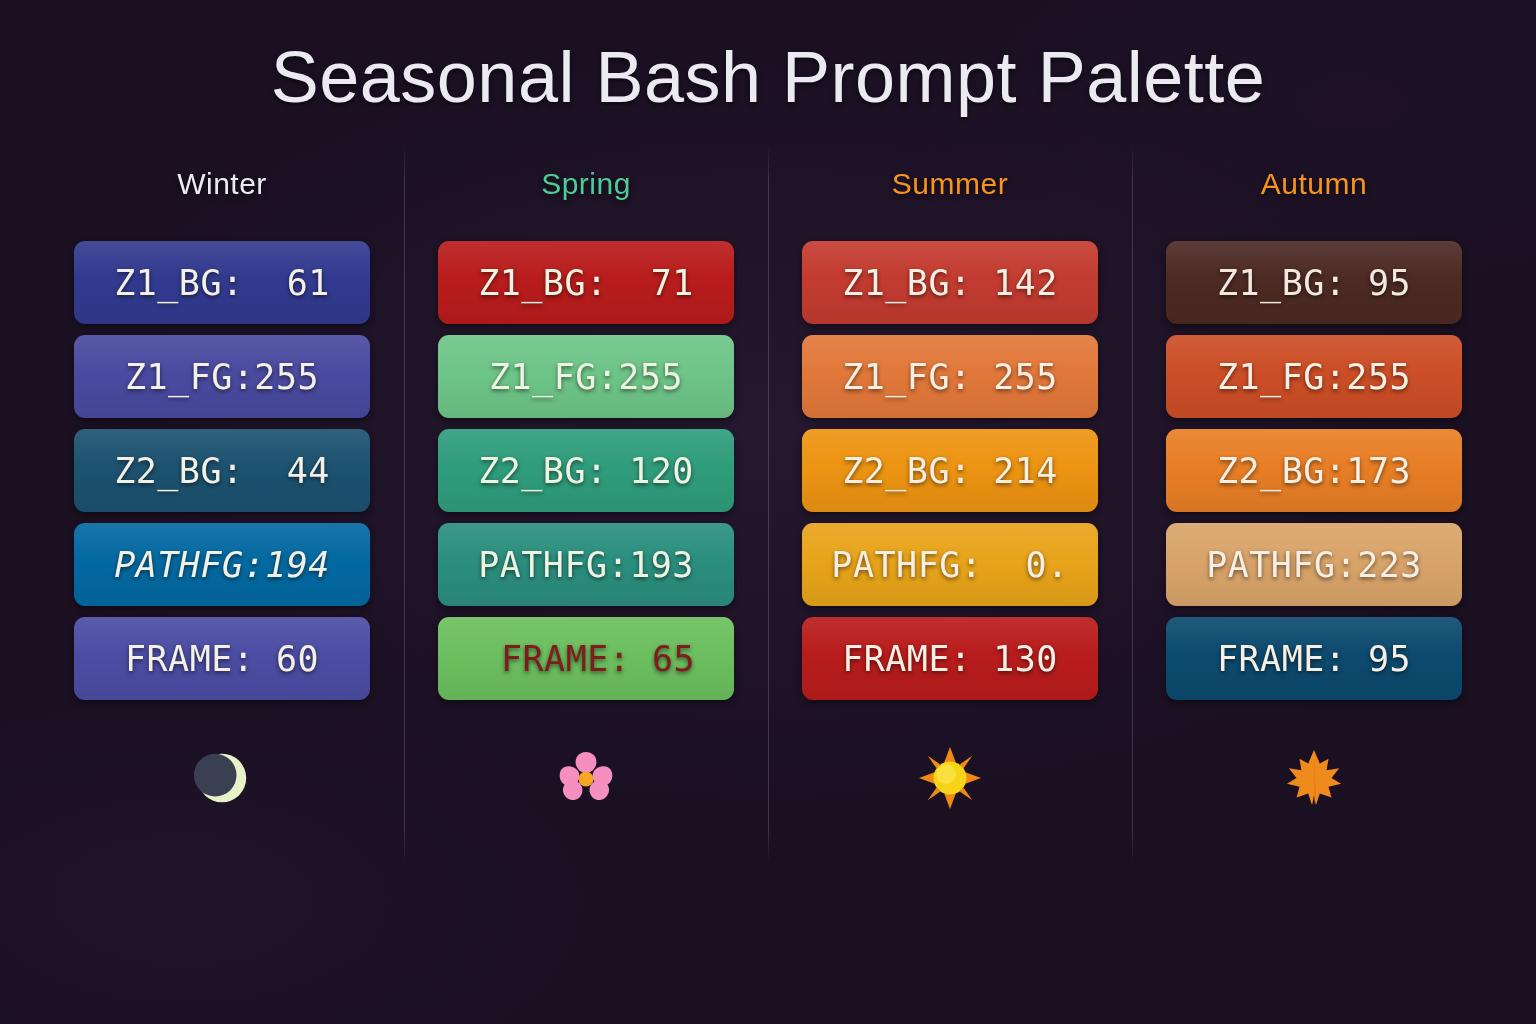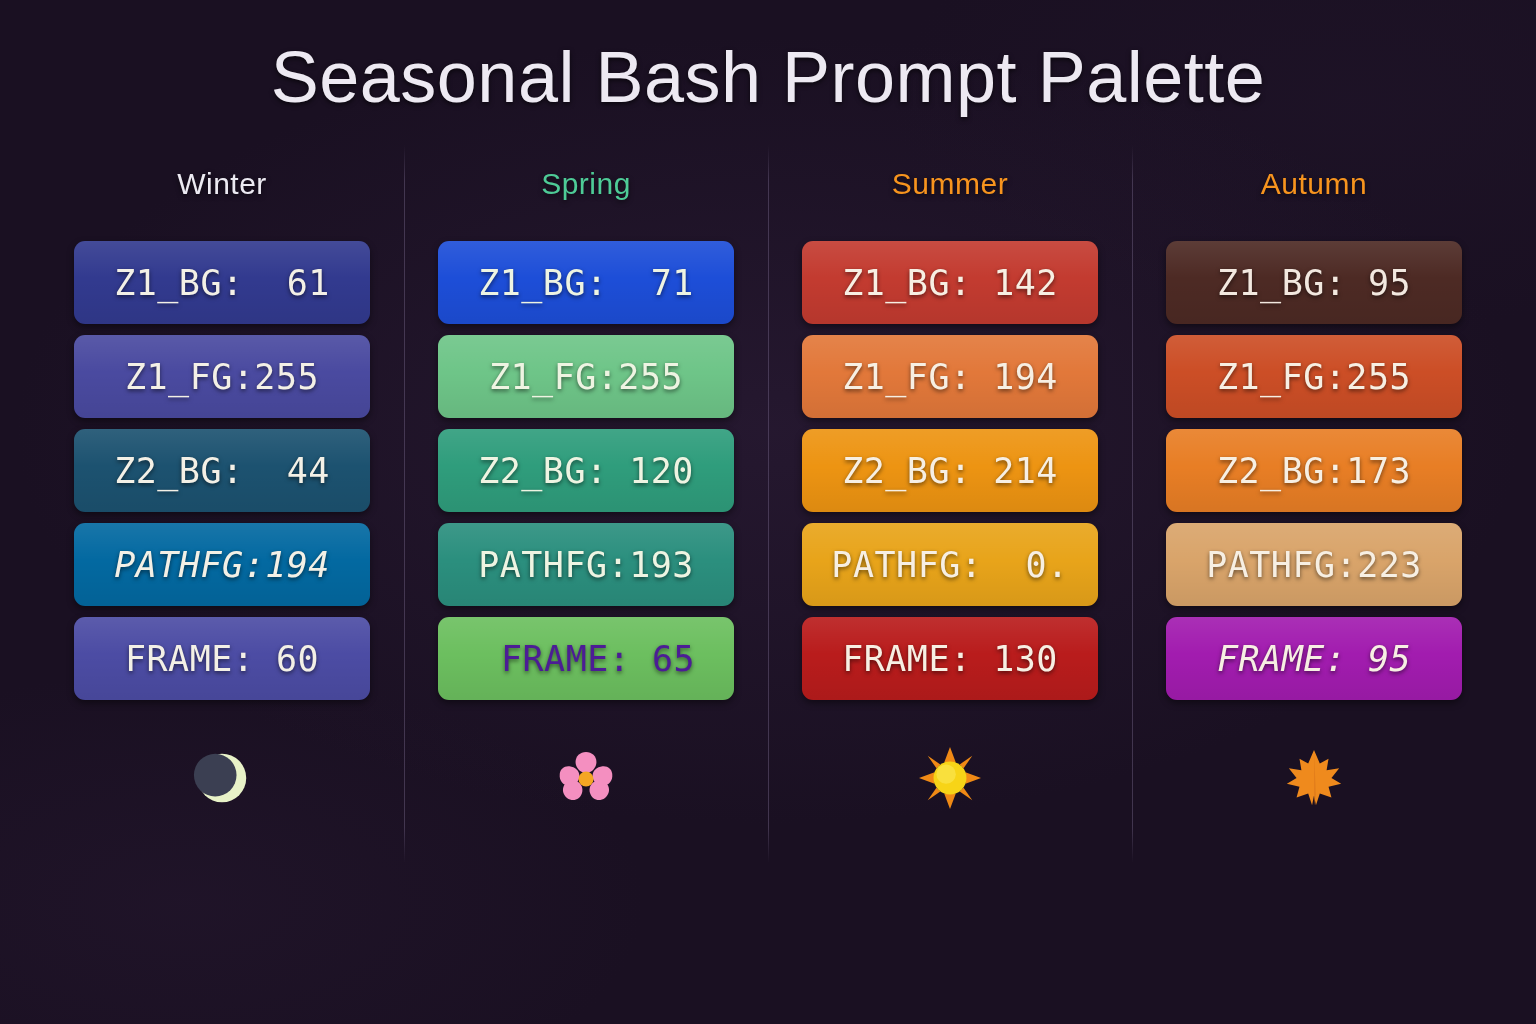--- a/index.html
+++ b/index.html
@@ -175,34 +175,34 @@
         <div class="season-emoji">
           <svg width="62" height="62" viewBox="0 0 64 64" aria-hidden="true">
       <circle cx="32" cy="32" r="25" fill="#e8f2c8"></circle>
       <circle cx="25" cy="29" r="22" fill="#3b3f52"></circle>
     </svg>
         </div>
       </div>
       <div class="column">
         <div class="col-title" style="color: rgb(78, 203, 151);">Spring</div>
         <div class="swatch-stack">
-          <div class="swatch" style="background: #1d4ed8; text-align: center;">
+          <div class="swatch" style="background: #b91c1c; text-align: center;">
             <span class="swatch-label" style="color: rgb(238, 244, 226);">Z1_BG:  71</span>
           </div>
           <div class="swatch" style="background: rgb(110, 197, 136);">
             <span class="swatch-label" style="color: rgb(238, 244, 226);">Z1_FG:255</span>
           </div>
           <div class="swatch" style="background: rgb(47, 157, 124);">
             <span class="swatch-label" style="color: rgb(238, 244, 226);">Z2_BG: 120</span>
           </div>
           <div class="swatch" style="background: rgb(43, 143, 126);">
             <span class="swatch-label" style="color: rgb(238, 244, 226);">PATHFG:193</span>
           </div>
           <div class="swatch" style="background: rgb(108, 191, 95);">
-            <span class="swatch-label" style="color: #4c1d95; margin-left: 24px;">FRAME: 65</span>
+            <span class="swatch-label" style="color: #7f1d1d; margin-left: 24px;">FRAME: 65</span>
           </div>
         </div>
         <div class="season-emoji">
           <svg width="64" height="64" viewBox="0 0 64 64" aria-hidden="true">
       <g fill="#f48fc0">
         <path d="M32 6c7 0 12 6 10 13-1.5 5-6 8-10 8s-8.5-3-10-8C20 12 25 6 32 6z"></path>
         <path d="M58 25c2 6.6-2 13-9 13-5 0-9-3-10-7.5-1.2-5.4 2.6-10 8-11.6 5-1.5 9.6.9 11 6z" transform="rotate(10 40 28)"></path>
         <path d="M51 52c-5.6 4-13 2-15-5-1.5-5 .8-9.6 5-11.8 5-2.6 10.6-.6 13 4.4 2.2 4.6.8 9.4-3 12.4z"></path>
         <path d="M13 52c5.6 4 13 2 15-5 1.5-5-.8-9.6-5-11.8-5-2.6-10.6-.6-13 4.4-2.2 4.6-.8 9.4 3 12.4z"></path>
         <path d="M6 25c-2 6.6 2 13 9 13 5 0 9-3 10-7.5 1.2-5.4-2.6-10-8-11.6-5-1.5-9.6.9-11 6z" transform="rotate(-10 24 28)"></path>
@@ -211,21 +211,21 @@
     </svg>
         </div>
       </div>
       <div class="column">
         <div class="col-title" style="color: rgb(247, 148, 30);">Summer</div>
         <div class="swatch-stack">
           <div class="swatch" style="background: rgb(195, 59, 48);">
             <span class="swatch-label" style="color: rgb(247, 239, 227);">Z1_BG: 142</span>
           </div>
           <div class="swatch" style="background: rgb(226, 120, 58);">
-            <span class="swatch-label" style="color: rgb(247, 239, 227);">Z1_FG: 194</span>
+            <span class="swatch-label" style="color: rgb(247, 239, 227);">Z1_FG: 255</span>
           </div>
           <div class="swatch" style="background: rgb(237, 148, 18);">
             <span class="swatch-label" style="color: rgb(247, 239, 227);">Z2_BG: 214</span>
           </div>
           <div class="swatch" style="background: rgb(232, 164, 26);">
             <span class="swatch-label" style="color: rgb(247, 239, 227);">PATHFG:  0.</span>
           </div>
           <div class="swatch" style="background: #b91c1c;">
             <span class="swatch-label" style="color: rgb(247, 239, 227);">FRAME: 130</span>
           </div>
@@ -255,21 +255,21 @@
           </div>
           <div class="swatch" style="background: rgb(204, 78, 38);">
             <span class="swatch-label" style="color: rgb(247, 239, 227);">Z1_FG:255</span>
           </div>
           <div class="swatch" style="background: rgb(232, 126, 37);">
             <span class="swatch-label" style="color: rgb(247, 239, 227);">Z2_BG:173</span>
           </div>
           <div class="swatch" style="background: rgb(217, 164, 106);">
             <span class="swatch-label" style="color: rgb(247, 239, 227);">PATHFG:223</span>
           </div>
-          <div class="swatch" style="background: #a21caf; font-style: italic;">
+          <div class="swatch" style="background: #0c4a6e;">
             <span class="swatch-label" style="color: rgb(247, 239, 227);">FRAME: 95</span>
           </div>
         </div>
         <div class="season-emoji">
           <svg width="62" height="62" viewBox="0 0 64 64" aria-hidden="true">
       <path d="M32 3 L38 17 L47 12 L45 24 L58 22 L50 32 L60 38 L47 41 L50 52 L38 48 L34 60 L32 50 L30 60 L26 48 L14 52 L17 41 L4 38 L14 32 L6 22 L19 24 L17 12 L26 17 Z" fill="#ef8a1d"></path>
       <path d="M32 6 L34 49 L32 60 Z" fill="#d9741a" opacity="0.55"></path>
     </svg>
         </div>
       </div>

